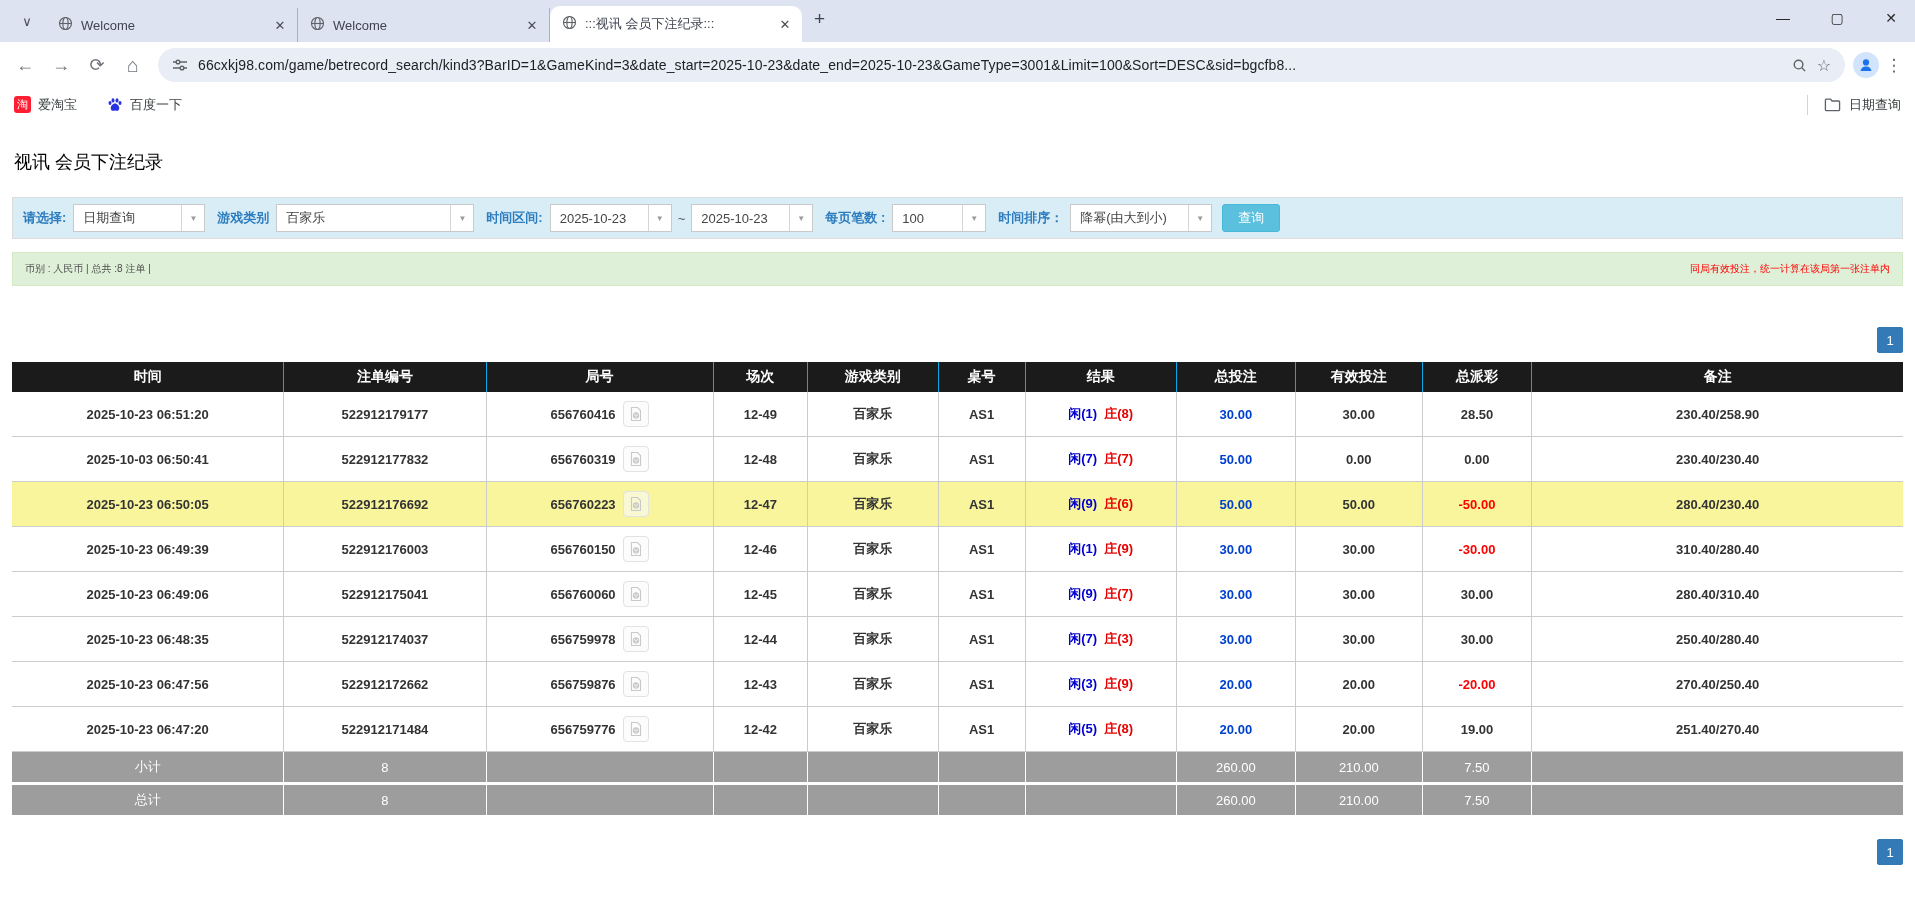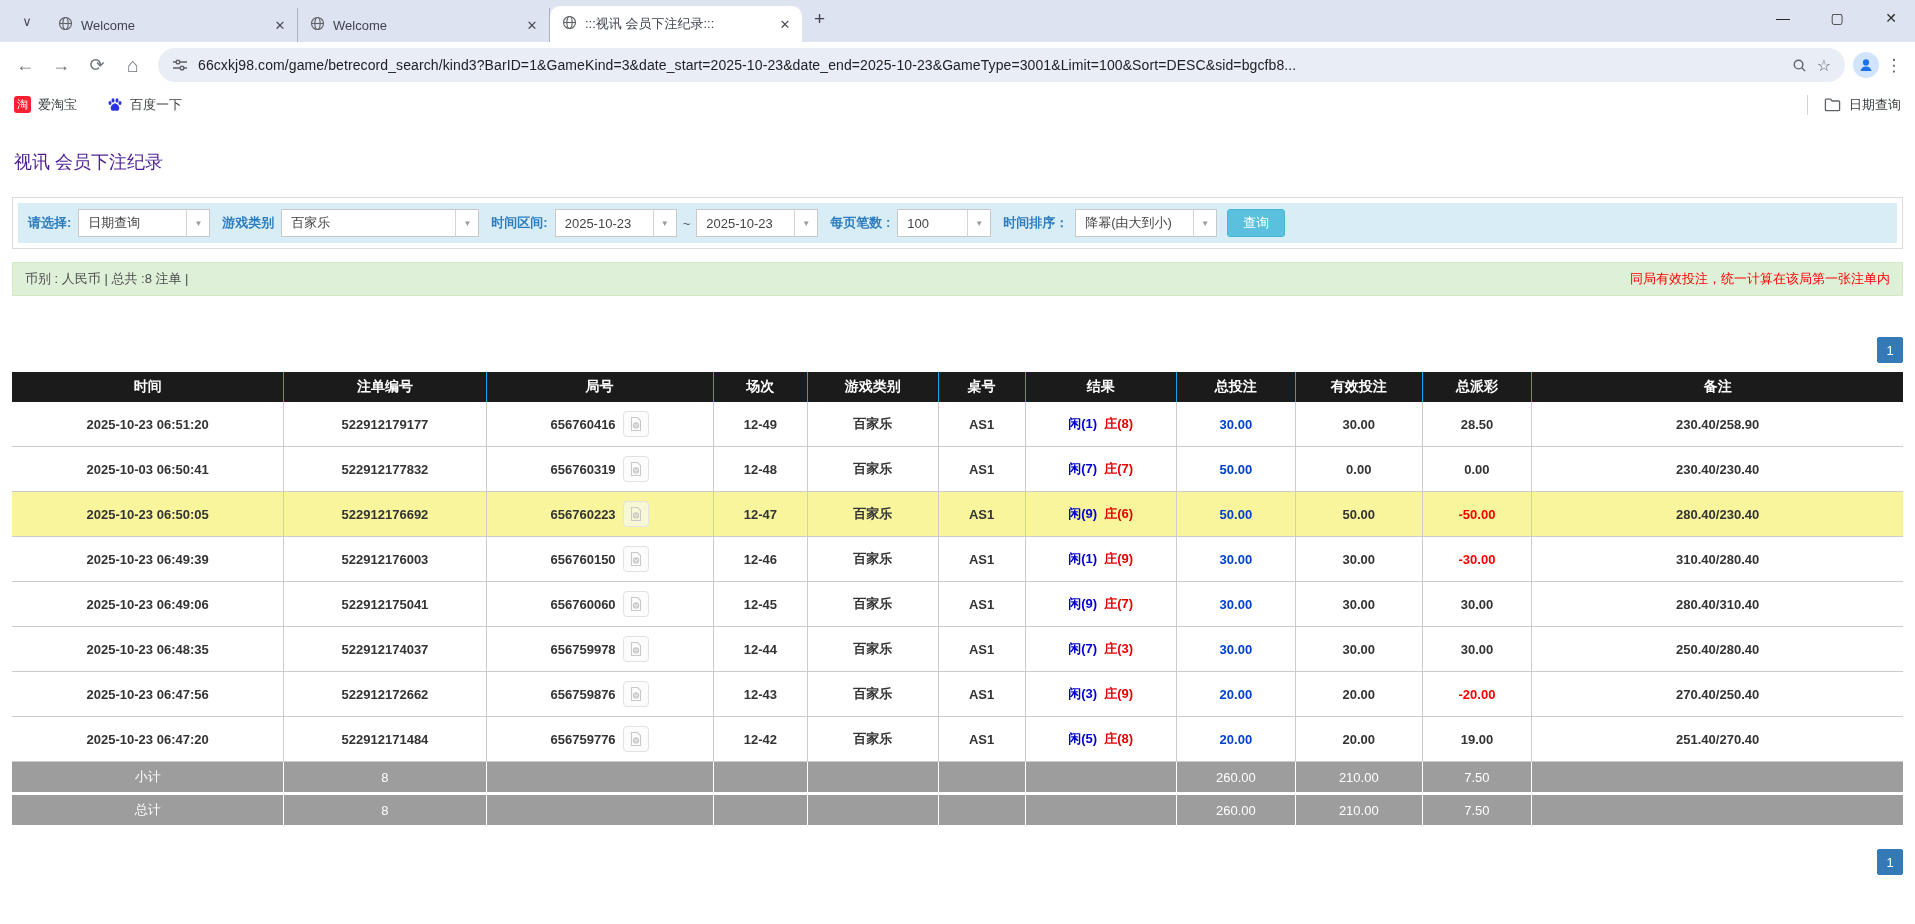--- a/index.html
+++ b/index.html
@@ -30,36 +30,36 @@
   .kebab { color:#5f6368; font-size:17px; width:26px; text-align:center; }
 
   .bookmarks { height:33px; background:#fff; display:flex; align-items:center; padding:0 14px; font-size:13px; color:#3c4043; }
   .bm-item { display:flex; align-items:center; gap:7px; margin-right:30px; }
   .bm-ico-tb { width:17px; height:17px; background:#ff1e32; border-radius:3px; color:#fff; font-size:11px;
                display:flex; align-items:center; justify-content:center; }
   .bm-right { margin-left:auto; display:flex; align-items:center; gap:8px; border-left:1px solid #cdd3df; padding-left:16px; height:20px; }
 
   
   .page { padding:0 12px; background:#fff; }
-  .page-title { font-size:18px; font-weight:400; color:#4c1d95; padding:29px 0 23px 2px; }
-
-  .filter-panel { border:1px solid #dcdcdc; padding:5px; }
+  .page-title { font-size:18px; font-weight:400; color:#000000; padding:29px 0 23px 2px; }
+
+  .filter-panel { border:1px solid #dcdcdc; }
   .filter-bar { background:#d9edf7; display:flex; align-items:center; padding:6px 8px; font-size:13px; }
   .flabel { color:#2d7dbe; font-weight:bold; margin:0 7px 0 12px; white-space:nowrap; }
   .select { background:#fff; border:1px solid #c9c9c9; height:28px; display:flex; align-items:stretch; color:#444; }
   .select .val { padding:0 9px; display:flex; align-items:center; flex:1; white-space:nowrap; }
   .select .caret { width:23px; border-left:1px solid #d5d5d5; display:flex; align-items:center; justify-content:center;
                    color:#9a9a9a; font-size:8px; }
   .w-query { width:132px; } .w-game { width:198px; } .w-date { width:122px; } .w-size { width:94px; } .w-sort { width:142px; }
   .tilde { color:#555; margin:0 6px; }
   .btn-search { background:#5bc0de; border:1px solid #46b8da; color:#fff; border-radius:3px; height:28px;
                 padding:0 15px; font-size:13px; margin-left:10px; display:flex; align-items:center; cursor:pointer; }
 
   .summary { margin-top:13px; background:#dff0d8; border:1px solid #d6e9c6; height:31px; display:flex; align-items:center;
-             justify-content:space-between; padding:16px 12px; font-size:13px; color:#4d4d4d; }
+             justify-content:space-between; padding:16px 12px; font-size:10px; color:#4d4d4d; }
   .summary .right { color:#ff0000; }
 
   .pager { display:flex; justify-content:flex-end; }
   .pager-top { margin:41px 0 9px; }
   .pager-bottom { margin:21px 0 0; }
   .pg { min-width:26px; height:26px; background:#337ab7; border:1px solid #337ab7; color:#fff; font-size:13px;
         display:flex; align-items:center; justify-content:center; border-radius:2px; cursor:pointer; }
 
   
   .btable { width:100%; }

